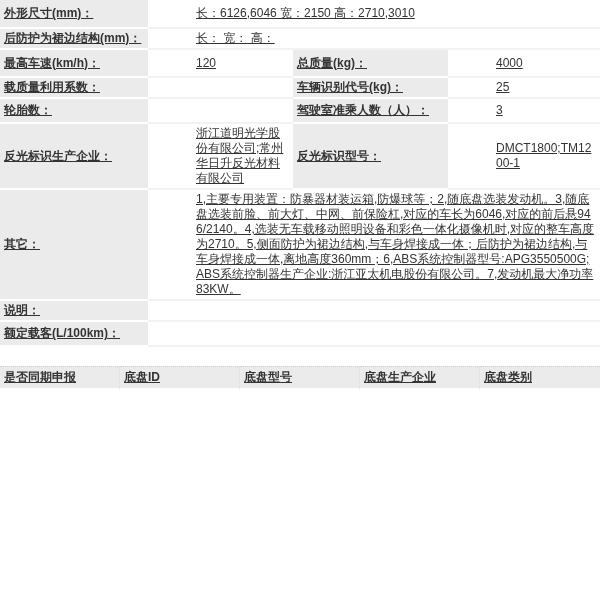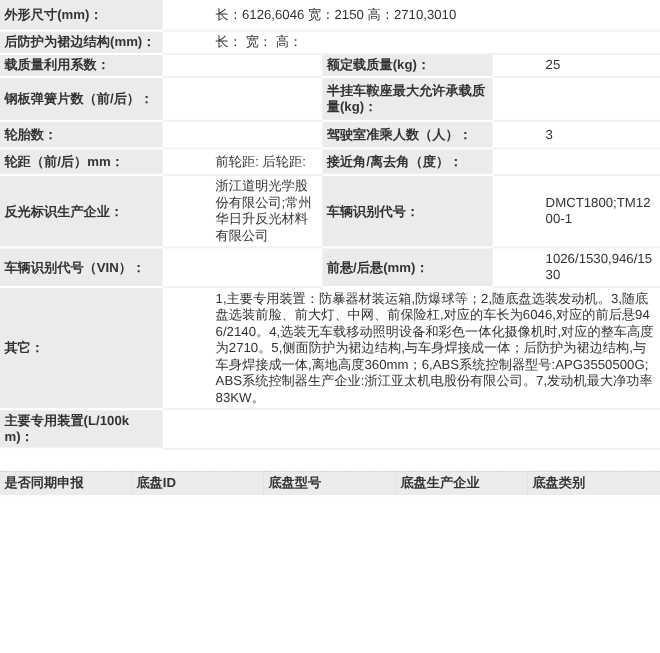--- a/index.html
+++ b/index.html
@@ -3,21 +3,21 @@
 <meta charset="utf-8">
 <style>
   html, body { margin: 0; padding: 0; background: #fff; }
   body {
     width: 600px;
     font-family: "Liberation Sans", "DejaVu Sans", sans-serif;
     color: #333;
   }
   .page { width: 600px; }
 
-  table { border-collapse: separate; border-spacing: 0; table-layout: fixed; width: 600px; }
+  table { border-collapse: separate; border-spacing: 0; table-layout: fixed; width: 600px; text-decoration: underline; }
   td, th {
     font-size: 12px;
     padding: 2px 4px;
     vertical-align: middle;
     overflow: hidden;
     word-break: break-all;
   }
 
   
   .spec td.lbl {
@@ -60,62 +60,54 @@
     </colgroup>
     <tbody>
       <tr style="height:29px">
         <td class="lbl">外形尺寸(mm)：</td>
         <td class="val" colspan="3">长：6126,6046 宽：2150 高：2710,3010</td>
       </tr>
       <tr style="height:21px">
         <td class="lbl">后防护为裙边结构(mm)：</td>
         <td class="val" colspan="3">长： 宽： 高：</td>
       </tr>
+      <tr style="height:28px">
+        <td class="lbl">最高车速(km/h)：</td>
+        <td class="val">120</td>
+        <td class="lbl">总质量(kg)：</td>
+        <td class="val">4000</td>
+      </tr>
       <tr style="height:20px">
         <td class="lbl">载质量利用系数：</td>
         <td class="val"></td>
-        <td class="lbl">额定载质量(kg)：</td>
+        <td class="lbl">车辆识别代号(kg)：</td>
         <td class="val">25</td>
-      </tr>
-      <tr style="height:40px">
-        <td class="lbl">钢板弹簧片数（前/后）：</td>
-        <td class="val"></td>
-        <td class="lbl">半挂车鞍座最大允许承载质量(kg)：</td>
-        <td class="val"></td>
       </tr>
       <tr style="height:25px">
         <td class="lbl">轮胎数：</td>
         <td class="val"></td>
         <td class="lbl">驾驶室准乘人数（人）：</td>
         <td class="val">3</td>
       </tr>
-      <tr style="height:24px">
-        <td class="lbl">轮距（前/后）mm：</td>
-        <td class="val">前轮距: 后轮距:</td>
-        <td class="lbl">接近角/离去角（度）：</td>
-        <td class="val"></td>
-      </tr>
       <tr style="height:35px">
         <td class="lbl">反光标识生产企业：</td>
         <td class="val">浙江道明光学股份有限公司;常州华日升反光材料有限公司</td>
-        <td class="lbl">车辆识别代号：</td>
+        <td class="lbl">反光标识型号：</td>
         <td class="val">DMCT1800;TM1200-1</td>
-      </tr>
-      <tr style="height:23px">
-        <td class="lbl">车辆识别代号（VIN）：</td>
-        <td class="val"></td>
-        <td class="lbl">前悬/后悬(mm)：</td>
-        <td class="val">1026/1530,946/1530</td>
       </tr>
       <tr style="height:88px">
         <td class="lbl">其它：</td>
         <td class="val longtext" colspan="3">1,主要专用装置：防暴器材装运箱,防爆球等；2,随底盘选装发动机。3,随底盘选装前脸、前大灯、中网、前保险杠,对应的车长为6046,对应的前后悬946/2140。4,选装无车载移动照明设备和彩色一体化摄像机时,对应的整车高度为2710。5,侧面防护为裙边结构,与车身焊接成一体；后防护为裙边结构,与车身焊接成一体,离地高度360mm；6,ABS系统控制器型号:APG3550500G;ABS系统控制器生产企业:浙江亚太机电股份有限公司。7,发动机最大净功率83KW。</td>
       </tr>
+      <tr style="height:20px">
+        <td class="lbl">说明：</td>
+        <td class="val" colspan="3"></td>
+      </tr>
       <tr style="height:25px">
-        <td class="lbl">主要专用装置(L/100km)：</td>
+        <td class="lbl">额定载客(L/100km)：</td>
         <td class="val" colspan="3"></td>
       </tr>
     </tbody>
   </table>
 
   <table class="chassis">
     <colgroup>
       <col style="width:120px">
         <col style="width:120px">
         <col style="width:120px">

